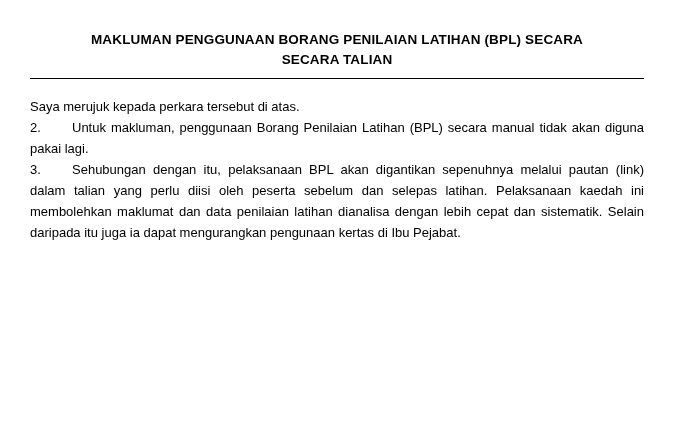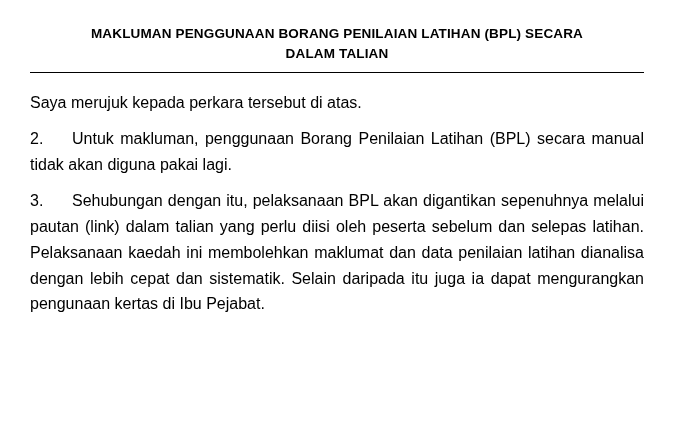--- a/index.html
+++ b/index.html
@@ -20,59 +20,59 @@
     height: 426px;
     box-sizing: border-box;
     padding: 14px 30px 0 30px;
   }
   .doc-title {
     text-align: center;
     font-weight: bold;
     font-size: 13.5px;
     line-height: 1.45;
     letter-spacing: 0.15px;
-    margin: 10px 10px 0 10px;
+    margin: 16px 10px 0 10px;
   }
   .title-rule {
     border: 0;
     border-top: 1px solid #000;
     margin: 9px 0 0 0;
     width: 100%;
   }
   .body-text {
     margin-top: 17px;
   }
   p.para {
     margin: 0 0 0 0;
-    font-size: 16px;
+    font-size: 13px;
     line-height: 1.62;
     text-align: justify;
     text-justify: inter-word;
     hyphens: none;
   }
   p.para + p.para {
-    margin-top: 10px;
+    margin-top: 0;
   }
   .num {
     display: inline-block;
     min-width: 42px;
   }
   .no-justify {
     text-align: left;
   }
 </style>
 </head>
 <body>
 
 <div class="page">
 
   <div class="doc-header">
     <div class="doc-title">
       <span>MAKLUMAN PENGGUNAAN BORANG PENILAIAN LATIHAN (BPL) SECARA</span><br>
-      <span>DALAM TALIAN</span>
+      <span>SECARA TALIAN</span>
     </div>
     <hr class="title-rule">
   </div>
 
   <div class="body-text">
 
     <p class="para no-justify">
       <span>Saya merujuk kepada perkara tersebut di atas.</span>
     </p>
 

